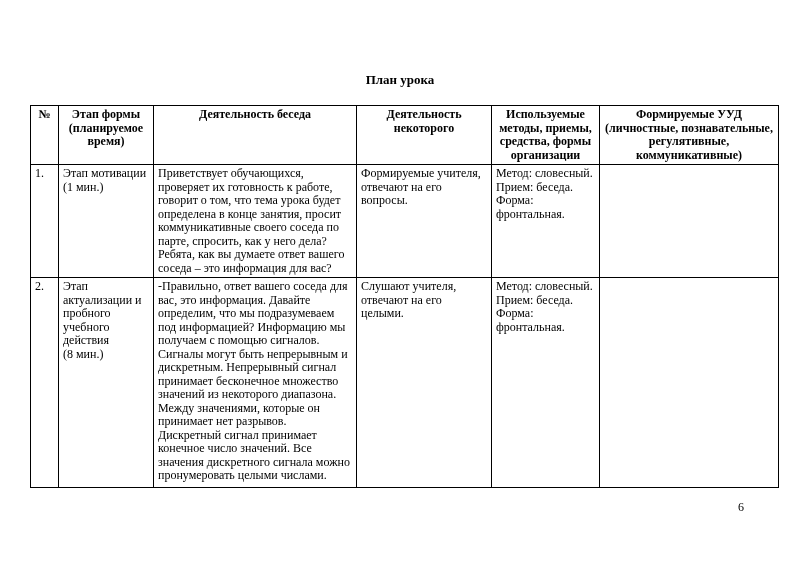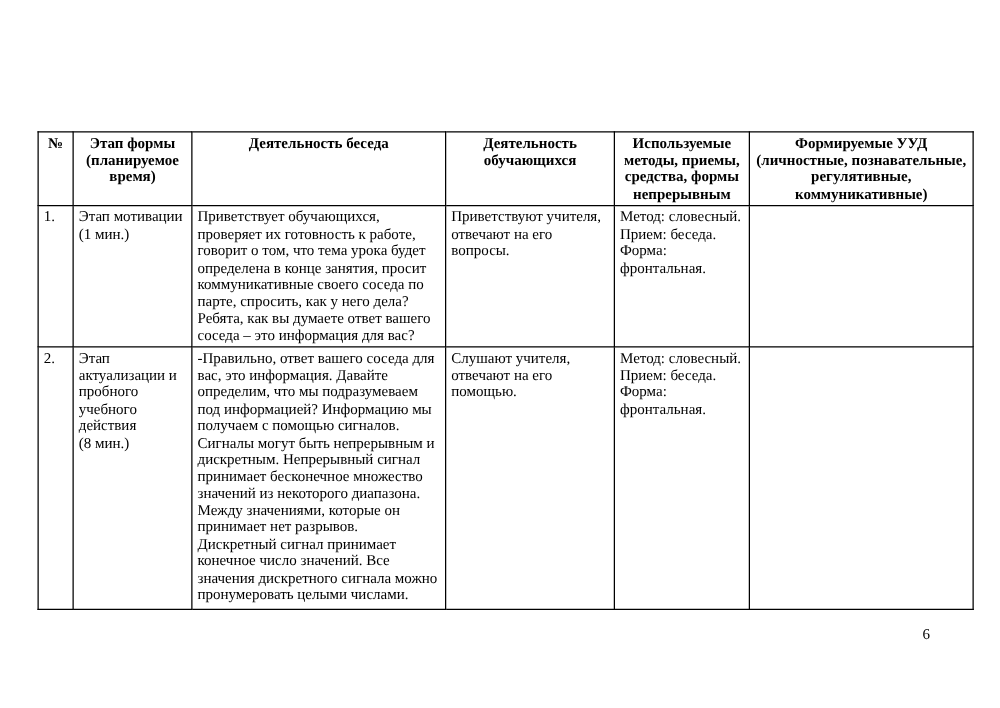--- a/index.html
+++ b/index.html
@@ -60,68 +60,69 @@
     top: 500px;
     right: 56px;
     font-size: 12px;
   }
 </style>
 </head>
 <body>
 
 <div class="page">
 
+  <h1 class="doc-title">План урока</h1>
 
   <table class="plan-table">
     <colgroup>
       <col style="width:28px">
       <col style="width:95px">
       <col style="width:203px">
       <col style="width:135px">
       <col style="width:108px">
       <col style="width:179px">
     </colgroup>
     <thead>
       <tr class="header-row">
         <th>№</th>
         <th>Этап формы
 (планируемое
 время)</th>
         <th>Деятельность беседа</th>
         <th>Деятельность
-обучающихся</th>
+некоторого</th>
         <th>Используемые
 методы, приемы,
 средства, формы
-непрерывным</th>
+организации</th>
         <th>Формируемые УУД
 (личностные, познавательные,
 регулятивные,
 коммуникативные)</th>
       </tr>
     </thead>
     <tbody>
       <tr class="row-1">
         <td>1.</td>
         <td>Этап мотивации
 (1 мин.)</td>
         <td>Приветствует обучающихся, проверяет их готовность к работе, говорит о том, что тема урока будет определена в конце занятия, просит коммуникативные своего соседа по парте, спросить, как у него дела? Ребята, как вы думаете ответ вашего соседа – это информация для вас?</td>
-        <td>Приветствуют учителя, отвечают на его вопросы.</td>
+        <td>Формируемые учителя, отвечают на его вопросы.</td>
         <td>Метод: словесный.
 Прием: беседа.
 Форма:
 фронтальная.</td>
         <td></td>
       </tr>
       <tr class="row-2">
         <td>2.</td>
         <td>Этап актуализации и пробного учебного действия
 (8 мин.)</td>
         <td>-Правильно, ответ вашего соседа для вас, это информация. Давайте определим, что мы подразумеваем под информацией? Информацию мы получаем с помощью сигналов. Сигналы могут быть непрерывным и дискретным. Непрерывный сигнал принимает бесконечное множество значений из некоторого диапазона. Между значениями, которые он принимает нет разрывов. Дискретный сигнал принимает конечное число значений. Все значения дискретного сигнала можно пронумеровать целыми числами.</td>
-        <td>Слушают учителя, отвечают на его помощью.</td>
+        <td>Слушают учителя, отвечают на его целыми.</td>
         <td>Метод: словесный.
 Прием: беседа.
 Форма:
 фронтальная.</td>
         <td></td>
       </tr>
     </tbody>
   </table>
 
   <div class="page-number">6</div>

